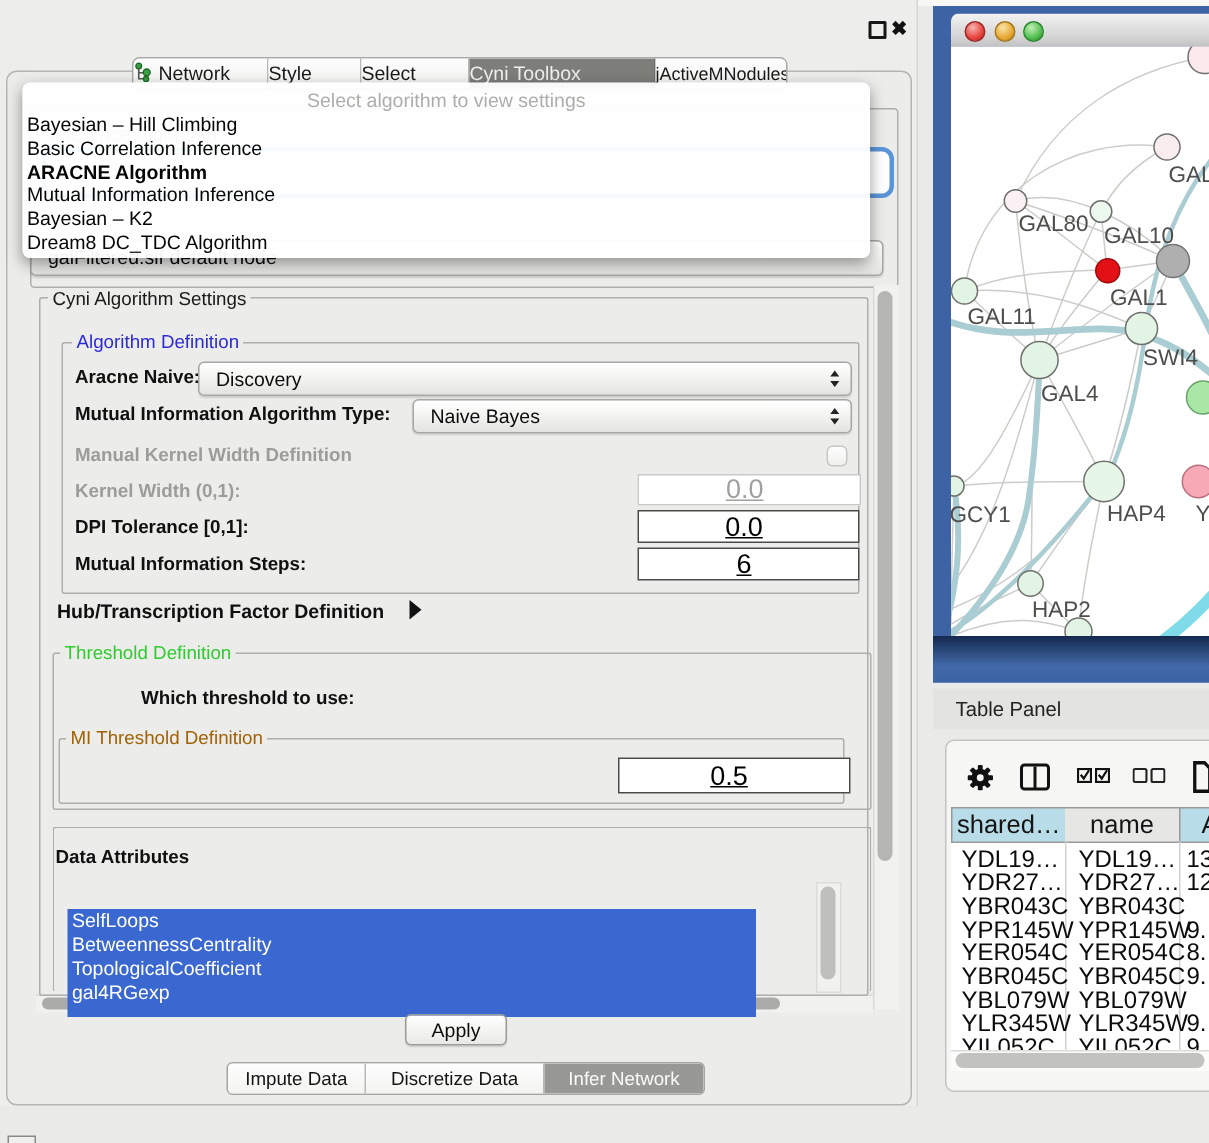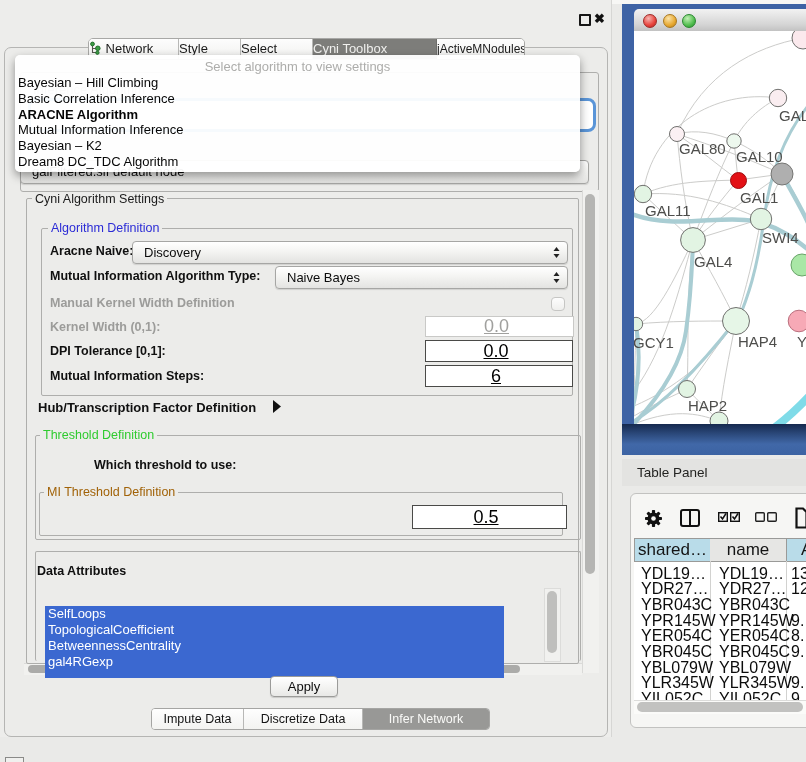--- a/index.html
+++ b/index.html
@@ -138,32 +138,32 @@
   <div class="gtitle" style="left:40px;top:428px;color:#2FCB2F">Threshold Definition</div>
   <div class="lbl" style="left:94px;top:458px">Which threshold to use:</div>
   <div class="group" style="left:39px;top:492px;width:522px;height:42px"></div>
   <div class="gtitle" style="left:44px;top:485px;color:#a16207">MI Threshold Definition</div>
   <div class="field" style="left:412px;top:505px;width:146px;height:22px;border:1.5px solid #4A4A48;color:#000;padding-right:7px;line-height:22px">0.5</div>
 
   <div class="group" style="left:35px;top:551px;width:544px;height:109px;border-bottom:none"></div>
   <div class="lbl" style="left:37px;top:564px;font-size:12.5px">Data Attributes</div>
   <div id="bluelist" class="abs">
     <div>SelfLoops</div>
+      <div>BetweennessCentrality</div>
       <div>TopologicalCoefficient</div>
-      <div>BetweennessCentrality</div>
       <div>gal4RGexp</div>
   </div>
   <div class="sbtrack" style="left:544px;top:588px;width:15px;height:72px;border:1px solid #DCDCDA"></div>
   <div class="sbthumb" style="left:546.5px;top:591px;width:10px;height:62px;background:#BFBFBD"></div>
 
   <div id="apply" class="abs">Apply</div>
   <div id="btabs" class="abs">
     <div class="tab" style="width:91px">Impute Data</div>
     <div class="tab" style="width:118px">Discretize Data</div>
-    <div class="tab sel" style="width:126px">Infer Network</div>
+    <div class="tab sel" style="width:106px">Infer Network</div>
   </div>
 </div>
 
 <div id="popup" class="abs">
   <div class="hint">Select algorithm to view settings</div>
   <div class="it" style="top:20px">Bayesian – Hill Climbing</div>
   <div class="it" style="top:35.8px">Basic Correlation Inference</div>
   <div class="it" style="top:51.6px;font-weight:bold">ARACNE Algorithm</div>
   <div class="it" style="top:67.4px">Mutual Information Inference</div>
   <div class="it" style="top:83.2px">Bayesian – K2</div>

